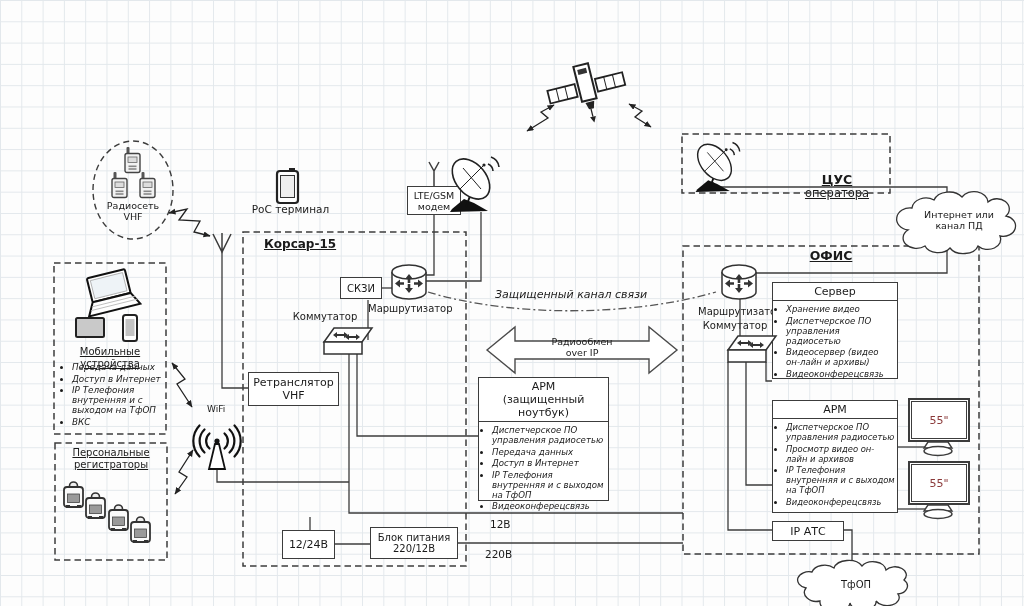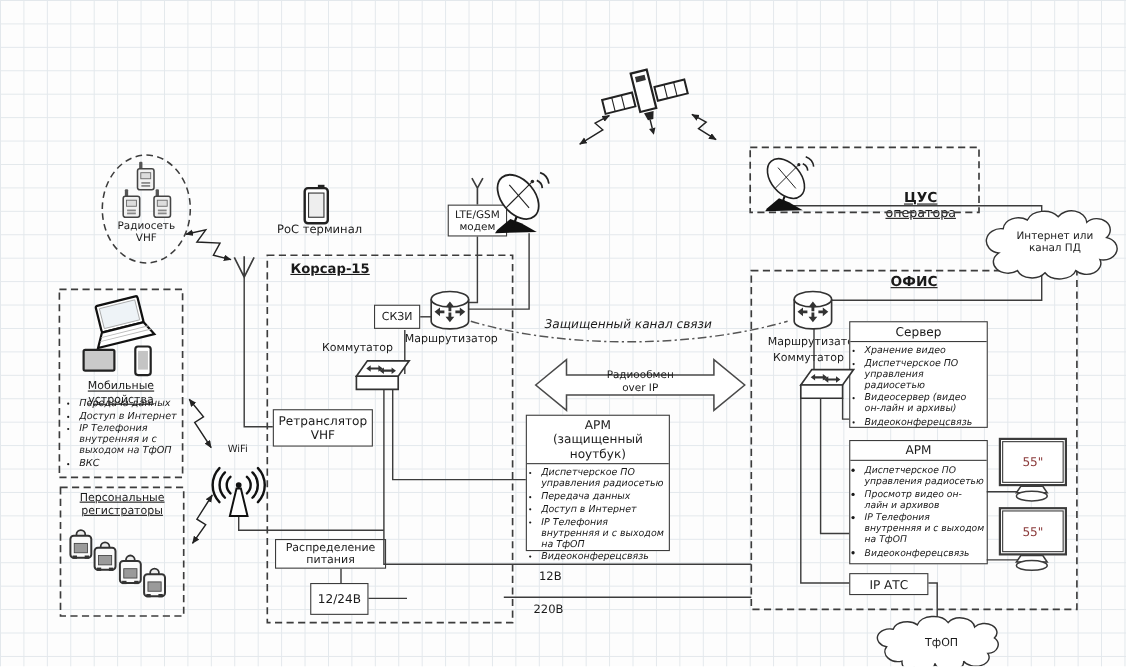--- a/index.html
+++ b/index.html
@@ -47,49 +47,49 @@
 
   <div class="t ctr" style="left:368px;top:303px;width:84px;font-size:10px;">Маршрутизатор</div>
 
   <div class="t ctr" style="left:285px;top:311px;width:80px;font-size:10px;">Коммутатор</div>
 
   <div class="box" style="left:248px;top:372px;width:91px;height:34px;">
     <div class="flx pre" style="font-size:11px;">Ретранслятор
 VHF</div>
     </div>
 
-  <div class="box" style="left:250px;top:490px;width:101px;height:27px;">
-    <div class="flx pre" style="font-size:10px;">Распределение
-питания</div>
-    </div>
 
   <div class="box" style="left:282px;top:530px;width:53px;height:29px;">
     <div class="flx" style="font-size:11px;">12/24В</div>
     </div>
 
+  <div class="box" style="left:370px;top:527px;width:88px;height:32px;">
+    <div class="flx pre" style="font-size:10px;">Блок питания
+220/12В</div>
+    </div>
 
   <div class="t" style="left:490px;top:518px;font-size:10.5px;">12В</div>
   <div class="t" style="left:485px;top:548px;font-size:10.5px;">220В</div>
 
   <div class="box" style="left:407px;top:186px;width:54px;height:29px;">
     <div class="flx pre" style="font-size:9.5px;">LTE/GSM
 модем</div>
     </div>
 
   <div class="t ctr" style="left:797px;top:141px;width:80px;margin-top:32px;">
     <div class="b und" style="font-size:12.5px;">ЦУС</div>
     <div class="und" style="font-size:11.5px;">оператора</div>
   </div>
 
   <div class="t ctr b und" style="left:791px;top:249px;width:80px;font-size:12.5px;">ОФИС</div>
 
   <div class="t ctr" style="left:698px;top:306px;width:84px;font-size:10px;">Маршрутизатор</div>
   <div class="t ctr" style="left:695px;top:320px;width:80px;font-size:10px;">Коммутатор</div>
 
-  <div class="box" style="left:772px;top:292px;width:126px;height:97px;">
+  <div class="box" style="left:772px;top:282px;width:126px;height:97px;">
     <div class="lbt">Сервер</div>
     <ul class="blist" style="font-size:8.6px;">
       <li>Хранение видео</li>
       <li>Диспетчерское ПО управления радиосетью</li>
       <li>Видеосервер (видео он-лайн и архивы)</li>
       <li>Видеоконферецсвязь</li>
     </ul>
   </div>
 
   <div class="box" style="left:772px;top:400px;width:126px;height:113px;">

